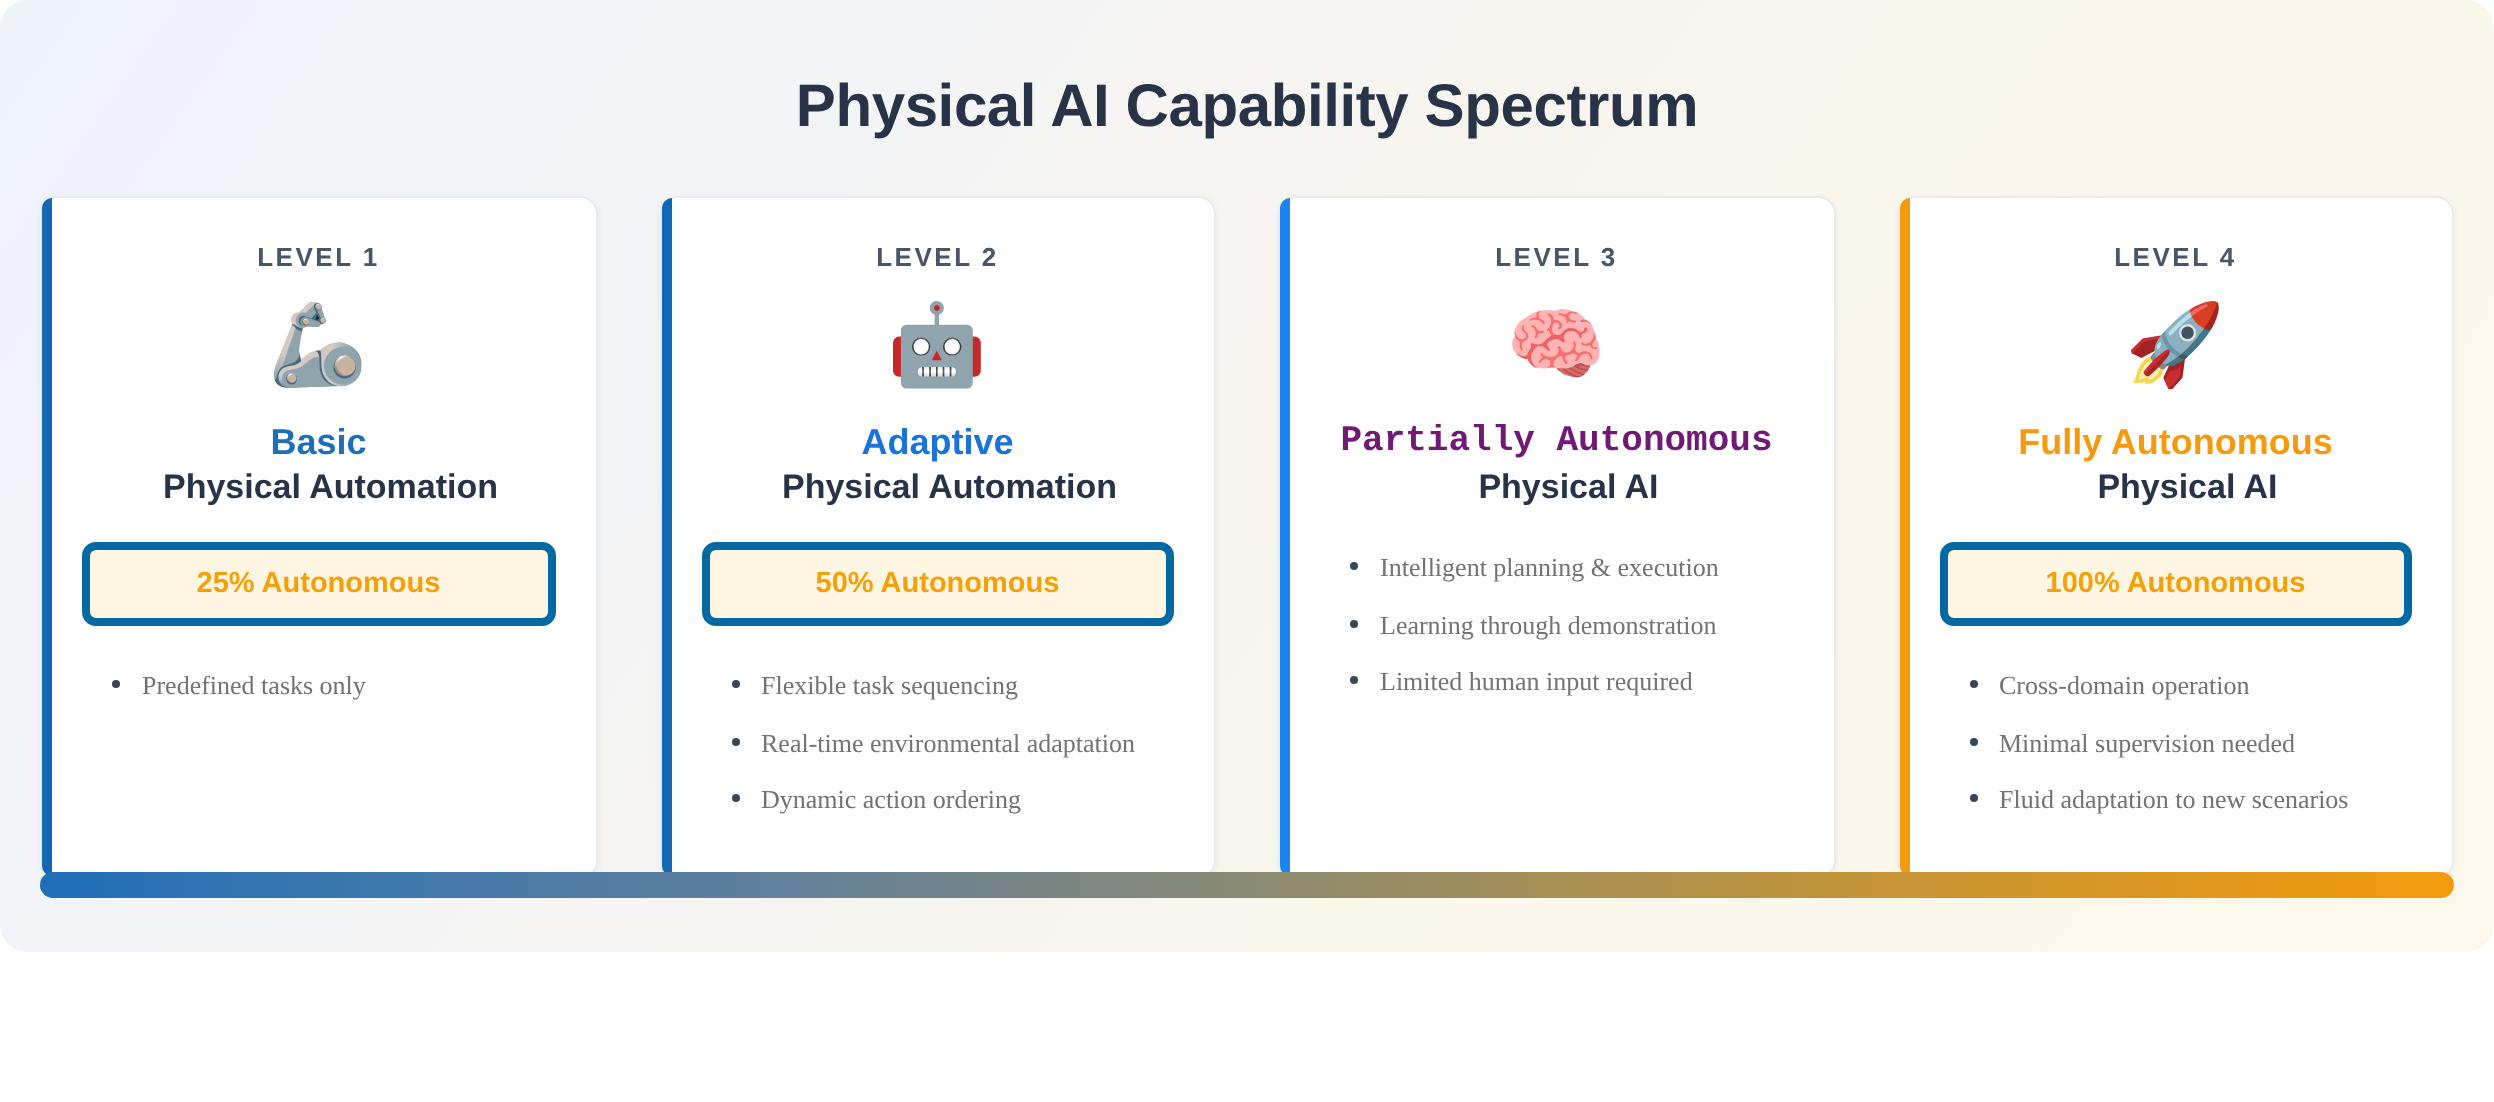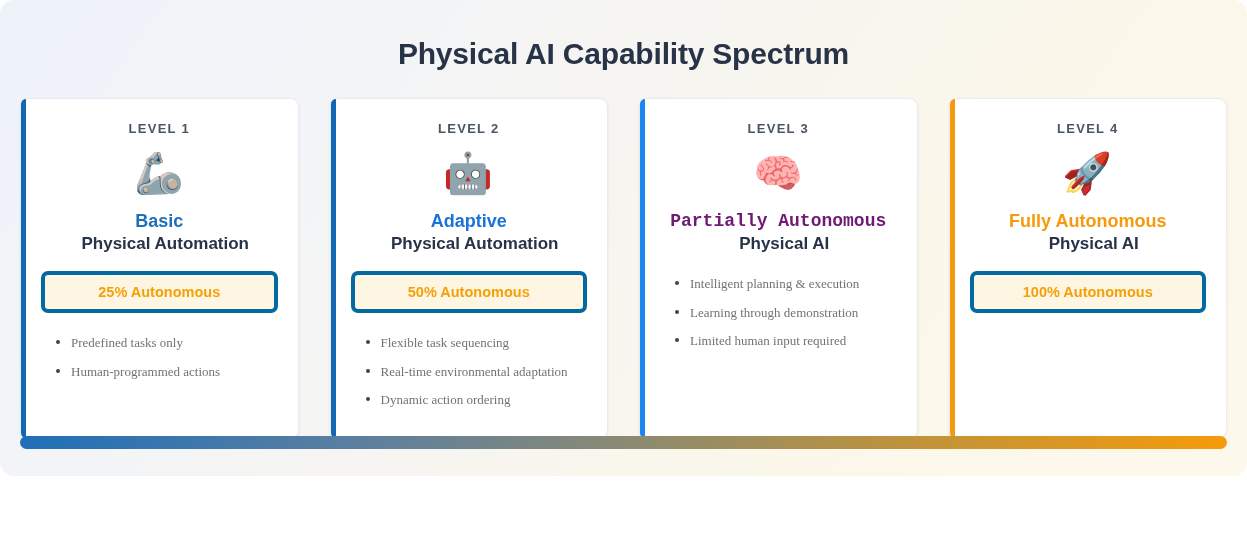--- a/index.html
+++ b/index.html
@@ -163,21 +163,20 @@
         <div class="accent" style="background: rgb(18, 104, 179);"></div>
         <div class="level-label">LEVEL 1</div>
         <div class="emoji">🦾</div>
         <div class="name-block">
           <span class="name-primary" style="color: rgb(31, 111, 184);">Basic</span>
           <span class="name-secondary">Physical Automation</span>
         </div>
         <div class="badge">25% Autonomous</div>
         <ul class="features">
           <li>Predefined tasks only</li>
-          <li>Human-programmed actions</li>
         </ul>
       </div>
       <div class="card">
         <div class="accent" style="background: rgb(18, 104, 179);"></div>
         <div class="level-label">LEVEL 2</div>
         <div class="emoji">🤖</div>
         <div class="name-block">
           <span class="name-primary" style="color: rgb(26, 115, 216);">Adaptive</span>
           <span class="name-secondary">Physical Automation</span>
         </div>
@@ -204,20 +203,25 @@
       </div>
       <div class="card">
         <div class="accent" style="background: rgb(245, 154, 12);"></div>
         <div class="level-label">LEVEL 4</div>
         <div class="emoji">🚀</div>
         <div class="name-block">
           <span class="name-primary" style="color: rgb(245, 154, 12);">Fully Autonomous</span>
           <span class="name-secondary">Physical AI</span>
         </div>
         <div class="badge">100% Autonomous</div>
+        <ul class="features">
+          <li>Cross-domain operation</li>
+          <li>Minimal supervision needed</li>
+          <li>Fluid adaptation to new scenarios</li>
+        </ul>
       </div>
     </div>
 
   <div class="spectrum-wrap">
     <div class="spectrum"></div>
   </div>
 
 </div>
 
 </body></html>

